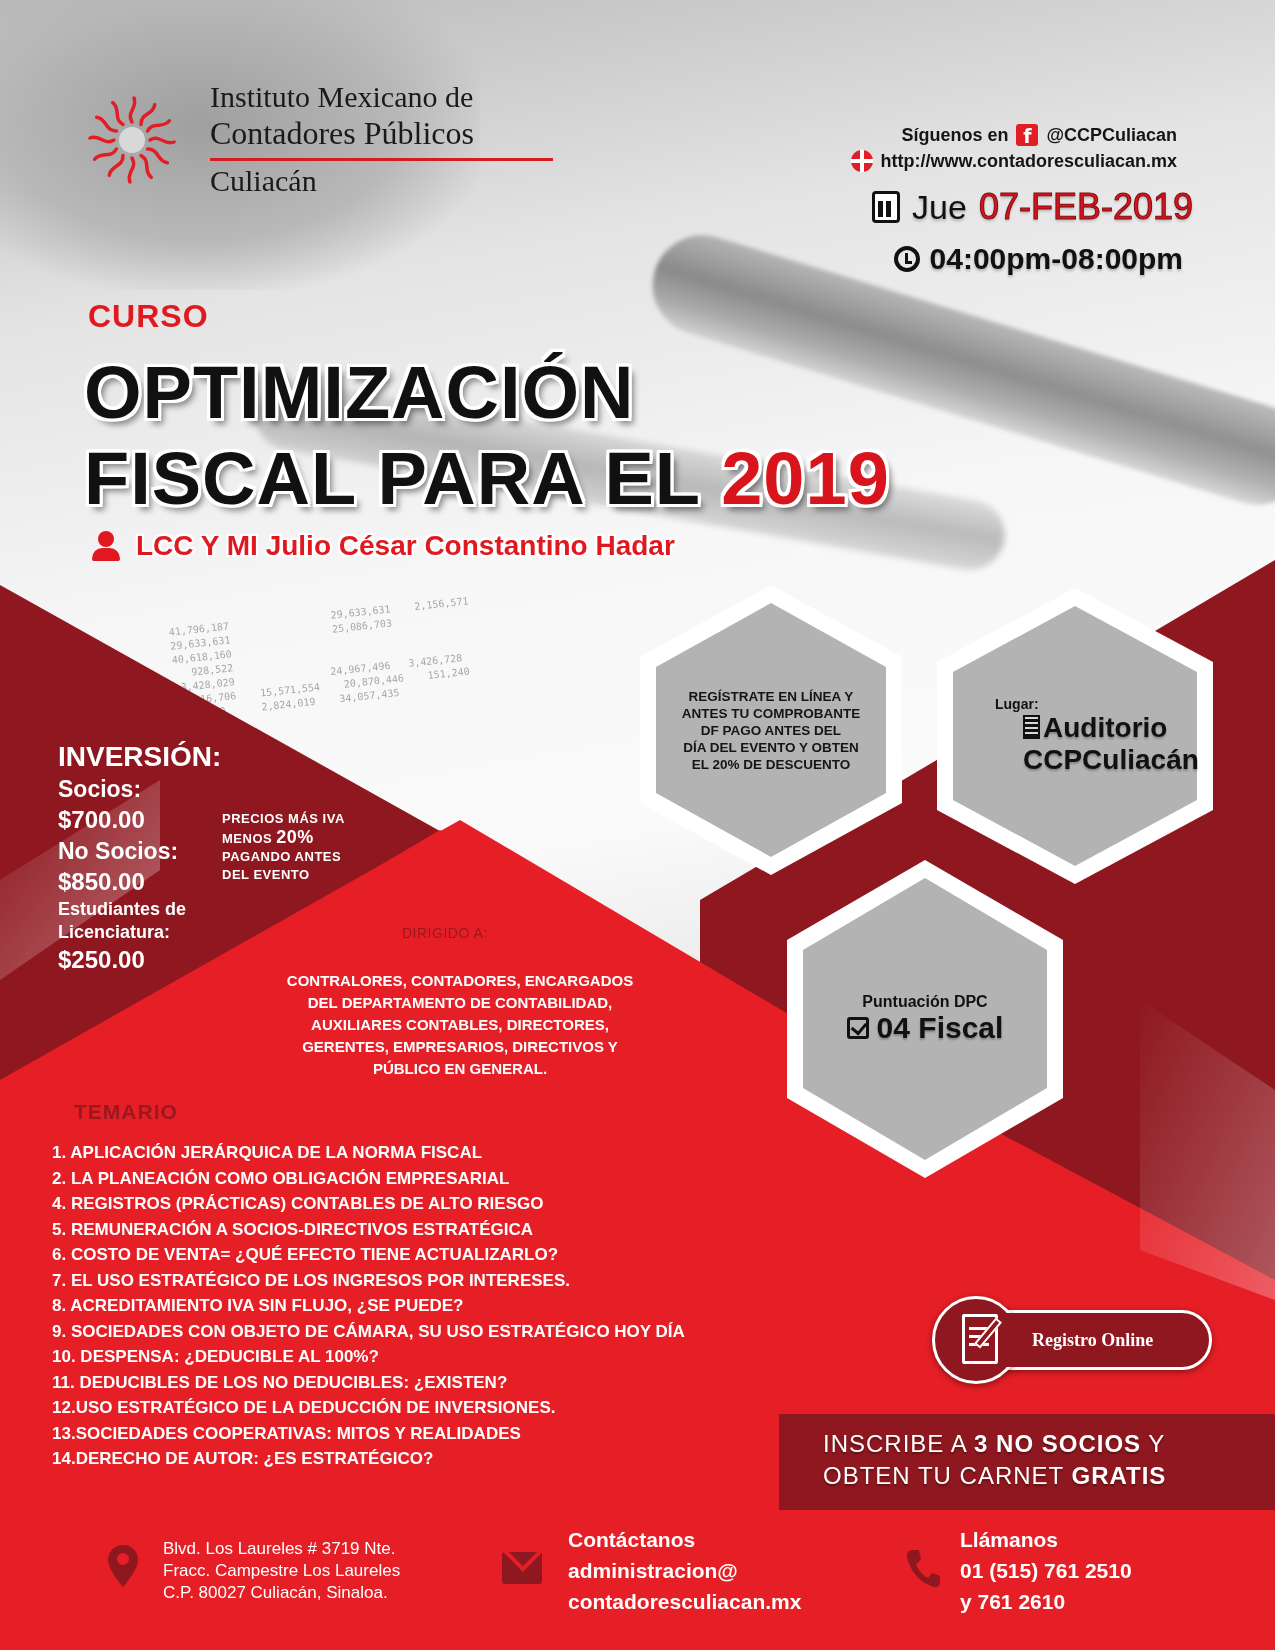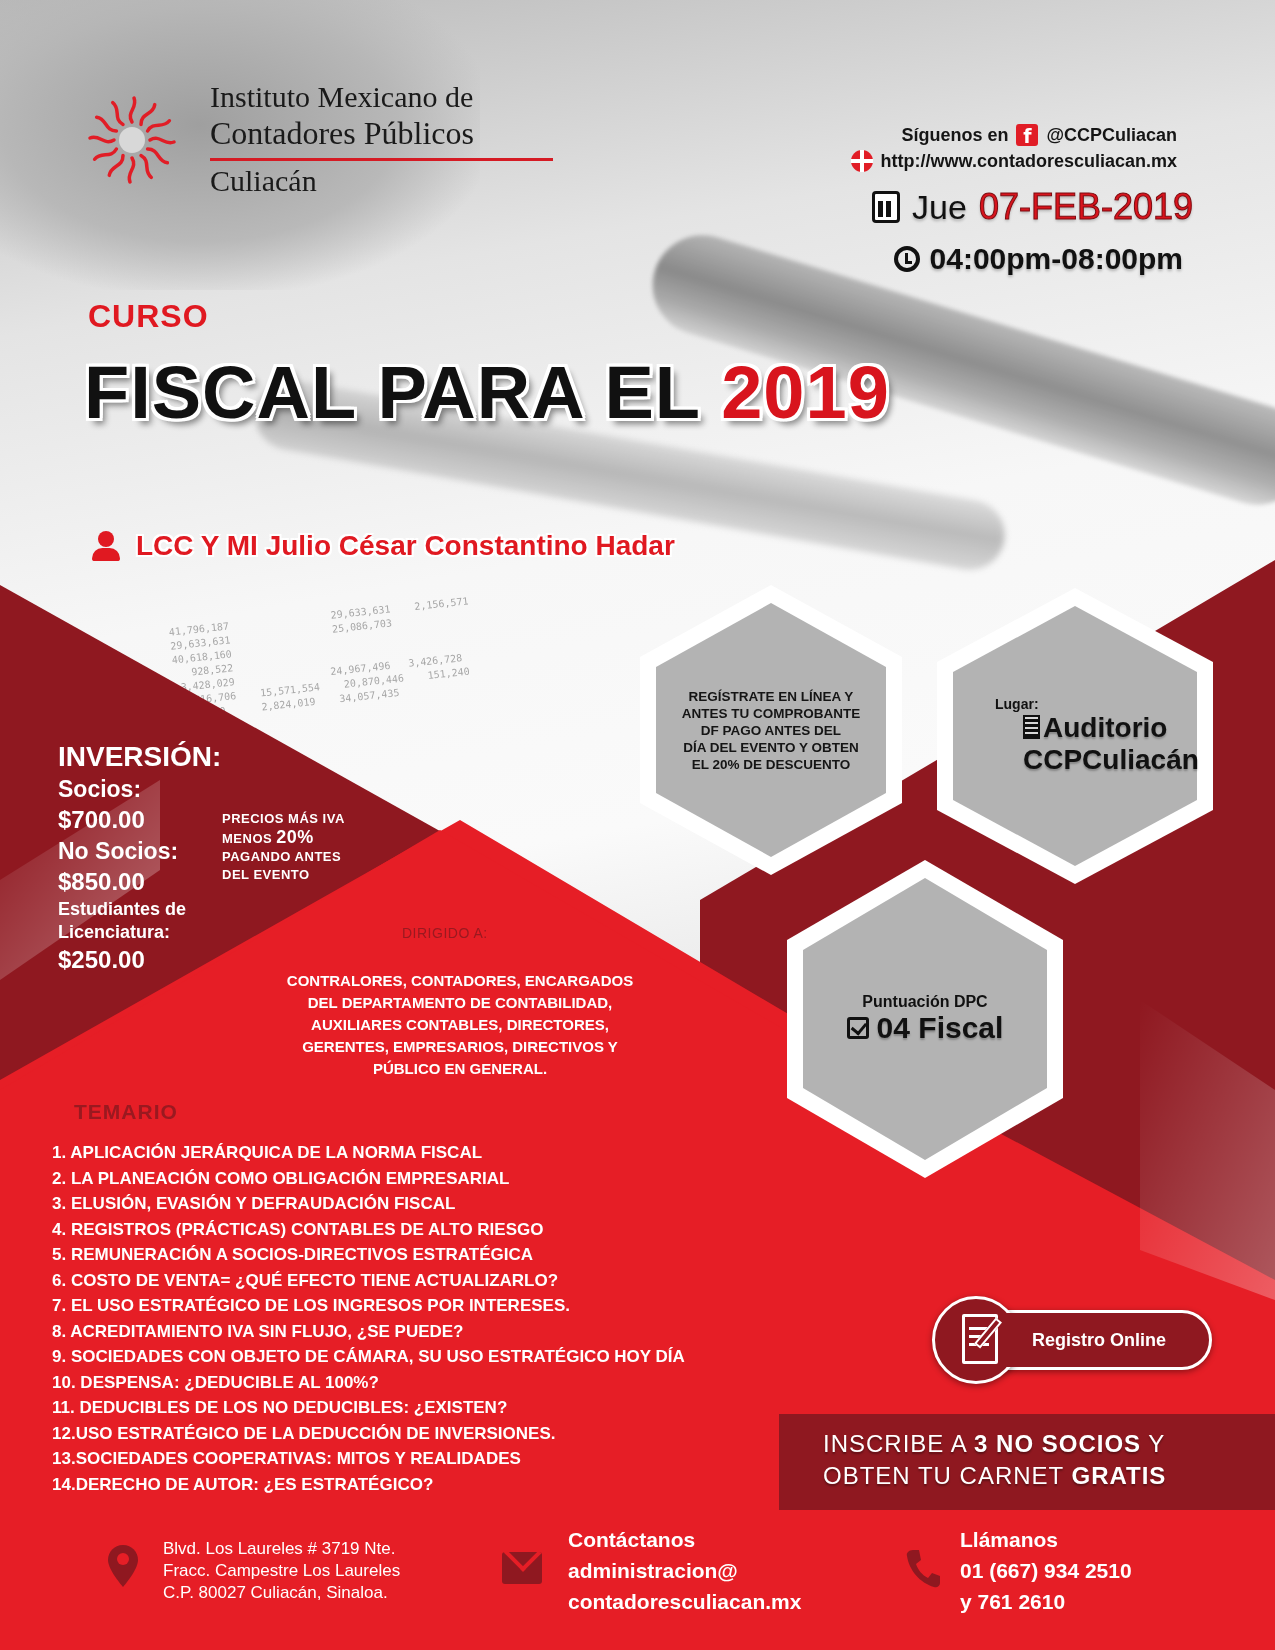--- a/index.html
+++ b/index.html
@@ -96,21 +96,21 @@
   .temario li { white-space: nowrap; }
 
   
   .registro { position: absolute; left: 932px; top: 1296px; width: 282px; height: 88px; }
   .reg-pill { position: absolute; left: 30px; top: 14px; width: 250px; height: 60px; background: #8f1820; border: 3px solid #fff; border-radius: 30px; box-shadow: 0 2px 6px rgba(0,0,0,.4); }
   .reg-circle { position: absolute; left: 0; top: 0; width: 88px; height: 88px; border-radius: 50%; background: #8f1820; border: 3px solid #fff; box-shadow: 0 2px 6px rgba(0,0,0,.4); }
   .reg-cover { position: absolute; left: 40px; top: 17px; width: 60px; height: 54px; background: #8f1820; }
   .doc { position: absolute; left: 30px; top: 18px; width: 36px; height: 50px; border: 3px solid #fff; border-radius: 2px; }
   .doc::before { content: ""; position: absolute; left: 4px; right: 6px; top: 10px; height: 24px; background: repeating-linear-gradient(180deg, #fff 0 3px, transparent 3px 8px); }
   .pen { position: absolute; left: 52px; top: 20px; width: 8px; height: 34px; border: 2px solid #fff; transform: rotate(40deg); background: #8f1820; }
-  .reg-label { position: absolute; left: 100px; top: 0; height: 88px; display: flex; align-items: center; color: #fff; font-weight: bold; font-size: 18px; }
+  .reg-label { position: absolute; left: 100px; top: 0; height: 88px; display: flex; align-items: center; color: #fff; font-weight: bold; font-size: 18px; font-family: Liberation Serif, serif; }
 
   
   .promo { position: absolute; left: 779px; top: 1414px; width: 496px; height: 96px; background: #8f1820; color: #fff; font-size: 24px; line-height: 32px; padding: 14px 0 0 44px; letter-spacing: 1px; text-shadow: 0 2px 2px rgba(0,0,0,.35); }
   .promo b { font-weight: 900; }
 
   
   .foot { position: absolute; top: 1524px; color: #fff; font-weight: bold; }
   .foot-addr { left: 163px; top: 1538px; font-size: 17px; line-height: 22px; font-weight: normal; }
   .foot-contact { left: 568px; font-size: 21px; line-height: 31px; }
   .foot-phone { left: 960px; font-size: 21px; line-height: 31px; }
@@ -203,20 +203,21 @@
     <span>Jue</span>
     <span class="d-red">07-FEB-2019</span>
   </div>
   <div class="time">
     <span class="clock"></span>
     <span>04:00pm-08:00pm</span>
   </div>
 
   <div class="curso">CURSO</div>
   <div class="title">
+    <div>OPTIMIZACIÓN</div>
     <div><span>FISCAL PARA EL</span> <span class="red">2019</span></div>
   </div>
   <div class="speaker">
     <span class="user-icon"></span>
     <span>LCC Y MI Julio César Constantino Hadar</span>
   </div>
 
   <div class="inversion">
     <div class="inv-h">INVERSIÓN:</div>
     <div class="inv-l">Socios:</div>
@@ -279,21 +280,20 @@
           <span class="chk"></span>
           <span>04 Fiscal</span>
         </div>
     </div>
   </div>
 
   <div class="temario-h">TEMARIO</div>
   <ul class="temario">
     <li>1. APLICACIÓN JERÁRQUICA DE LA NORMA FISCAL</li>
     <li>2. LA PLANEACIÓN COMO OBLIGACIÓN EMPRESARIAL</li>
-    <li>3. ELUSIÓN, EVASIÓN Y DEFRAUDACIÓN FISCAL</li>
     <li>4. REGISTROS (PRÁCTICAS) CONTABLES DE ALTO RIESGO</li>
     <li>5. REMUNERACIÓN A SOCIOS-DIRECTIVOS ESTRATÉGICA</li>
     <li>6. COSTO DE VENTA= ¿QUÉ EFECTO TIENE ACTUALIZARLO?</li>
     <li>7. EL USO ESTRATÉGICO DE LOS INGRESOS POR INTERESES.</li>
     <li>8. ACREDITAMIENTO IVA SIN FLUJO, ¿SE PUEDE?</li>
     <li>9. SOCIEDADES CON OBJETO DE CÁMARA, SU USO ESTRATÉGICO HOY DÍA</li>
     <li>10. DESPENSA: ¿DEDUCIBLE AL 100%?</li>
     <li>11. DEDUCIBLES DE LOS NO DEDUCIBLES: ¿EXISTEN?</li>
     <li>12.USO ESTRATÉGICO DE LA DEDUCCIÓN DE INVERSIONES.</li>
     <li>13.SOCIEDADES COOPERATIVAS: MITOS Y REALIDADES</li>
@@ -329,17 +329,17 @@
     <div>Contáctanos</div>
     <div>administracion@</div>
     <div>contadoresculiacan.mx</div>
   </div>
 
   <svg class="phone" viewBox="0 0 36 40">
     <path d="M8 2 L14 2 L16 12 L11 16 C13 22 17 27 23 30 L27 25 L35 28 L35 35 C35 38 32 40 29 39 C15 35 4 22 2 8 C1 5 4 2 8 2 Z" fill="#8f1820"></path>
   </svg>
   <div class="foot foot-phone">
     <div>Llámanos</div>
-    <div>01 (667) 934 2510</div>
+    <div>01 (515) 761 2510</div>
     <div>y 761 2610</div>
   </div>
 
 </div>
 
 </body></html>

